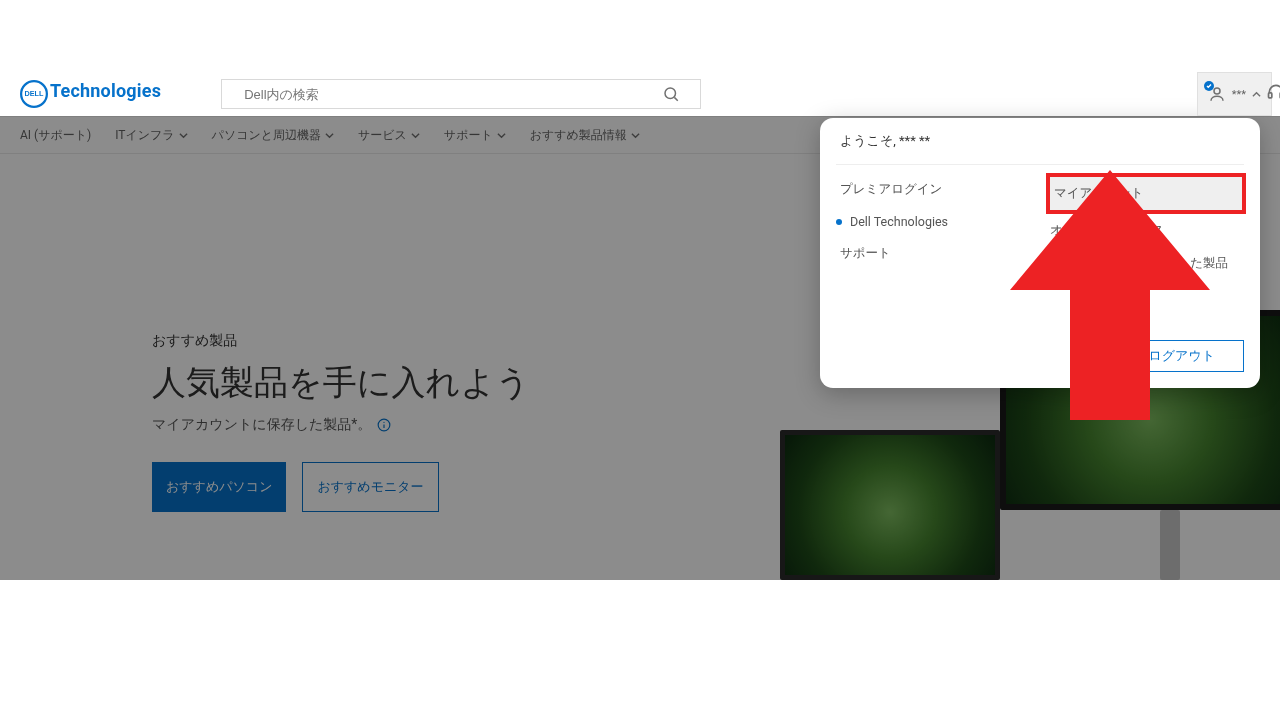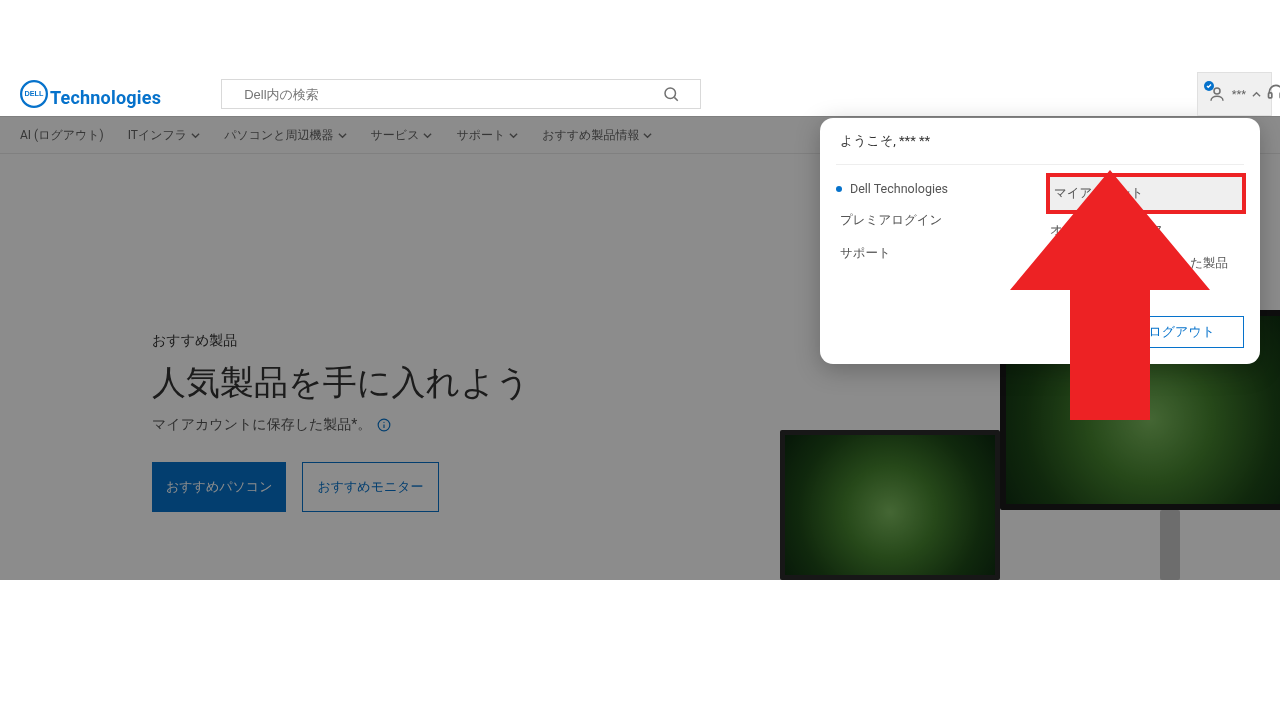--- a/index.html
+++ b/index.html
@@ -8,21 +8,21 @@
     --muted:#636363;
     --border:#d9d9d9;
     --overlay:rgba(0,0,0,.45);
     --red:#ed2224;
   }
   *{box-sizing:border-box;}
   body{margin:0;font-family:"Segoe UI",Roboto,Arial,sans-serif;color:var(--text);}
   .page{width:1280px;height:720px;position:relative;overflow:hidden;background:#fff;}
   .spacer{height:72px;}
   .topbar{height:44px;padding:0 20px;display:flex;align-items:center;gap:60px;}
-  .logo{font-weight:700;color:var(--dell-blue);font-size:18px;letter-spacing:.2px;white-space:nowrap;display:flex;align-items:flex-end;}
+  .logo{font-weight:700;color:var(--dell-blue);font-size:18px;letter-spacing:.2px;white-space:nowrap;display:flex;align-items:flex-start;}
   .logo svg{margin-right:2px;}
   .search{flex:0 0 480px;height:30px;border:1px solid var(--border);display:flex;align-items:center;padding:0 20px;}
   .search input{flex:1;border:0;outline:0;font-size:13px;background:transparent;}
   .search-btn{background:none;border:0;padding:0;display:flex;}
   .nav{border-top:1px solid #e9e9e9;border-bottom:1px solid #e9e9e9;height:38px;display:flex;align-items:center;gap:24px;padding:0 20px;font-size:12px;color:var(--muted);}
   .nav-item{display:flex;align-items:center;gap:4px;cursor:pointer;}
   .hero{position:relative;height:426px;}
   .hero-text{position:absolute;left:152px;top:178px;}
   .eyebrow{font-size:14px;}
   .headline{font-size:34px;font-weight:300;margin:10px 0;}
@@ -44,21 +44,21 @@
   .acct-trigger{position:absolute;top:72px;right:8px;height:44px;display:flex;align-items:center;gap:6px;background:#f0f0f0;padding:0 10px;border:1px solid #e0e0e0;z-index:30;}
   .acct-trigger .name{font-size:11px;color:var(--muted);}
   .headset{position:absolute;top:82px;right:-6px;z-index:30;}
   .dropdown{position:absolute;top:118px;right:20px;width:440px;background:#fff;box-shadow:0 6px 24px rgba(0,0,0,.25);z-index:25;padding:0 16px 16px;border-radius:13px;}
   .dd-hdr{font-size:13px;font-weight:400;padding:14px 4px;border-bottom:1px solid #eee;}
   .dd-cols{display:flex;gap:12px;padding-top:8px;}
   .dd-col{flex:1;}
   .dd-link{display:flex;align-items:center;gap:8px;font-size:12.5px;color:#555;padding:8px 4px;cursor:pointer;}
   .dd-link.active::before{content:"";width:6px;height:6px;border-radius:50%;background:var(--dell-blue);display:inline-block;margin-left:-4px;}
   .dd-link.highlight{border:4px solid var(--red);background:#efefef;margin-right:-2px;}
-  .dd-foot{display:flex;justify-content:flex-end;margin-top:36px;}
+  .dd-foot{display:flex;justify-content:flex-end;margin-top:60px;}
   .btn-outline{border:1px solid var(--dell-blue);color:var(--dell-blue);background:#fff;padding:6px 28px;font-size:13px;cursor:pointer;}
 
   
   .arrow{position:absolute;z-index:40;pointer-events:none;}
 
   
   .chev{width:9px;height:9px;display:inline-block;}
   .chev svg{display:block;}
 </style>
 </head>
@@ -86,21 +86,21 @@
               <line x1="21" y1="21" x2="16.5" y2="16.5"></line>
           </svg>
         </button>
       </div>
     </div>
   </div>
 
   <div style="position:relative;">
     <div class="nav" id="nav">
         <div class="nav-item">
-          <span>AI (ログアウト)</span>
+          <span>AI (サポート)</span>
         </div>
         <div class="nav-item">
           <span>ITインフラ</span>
           <span class="chev">
             <svg viewBox="0 0 10 10" width="9" height="9">
               <path d="M1 3l4 4 4-4" fill="none" stroke="#707070" stroke-width="1.5"></path>
             </svg>
           </span>
         </div>
         <div class="nav-item">
@@ -187,22 +187,22 @@
   <svg width="20" height="20" viewBox="0 0 24 24" fill="none" stroke="#707070" stroke-width="2" class="headset">
     <path d="M4 13v-1a8 8 0 0 1 16 0v1"></path>
       <rect x="3" y="13" width="4" height="6" rx="1"></rect>
       <rect x="17" y="13" width="4" height="6" rx="1"></rect>
   </svg>
 
   <div class="dropdown">
     <div class="dd-hdr">ようこそ, *** **</div>
     <div class="dd-cols">
       <div class="dd-col" id="acct-left">
+          <div class="dd-link">プレミアログイン</div>
           <div class="dd-link active">Dell Technologies</div>
-          <div class="dd-link">プレミアログイン</div>
           <div class="dd-link">サポート</div>
         </div>
       <div class="dd-col" id="acct-right">
           <div class="dd-link highlight">マイアカウント</div>
           <div class="dd-link">オーダーステータス</div>
           <div class="dd-link">マイアカウントに保存した製品</div>
         </div>
     </div>
     <div class="dd-foot">
       <button class="btn-outline">ログアウト</button>

